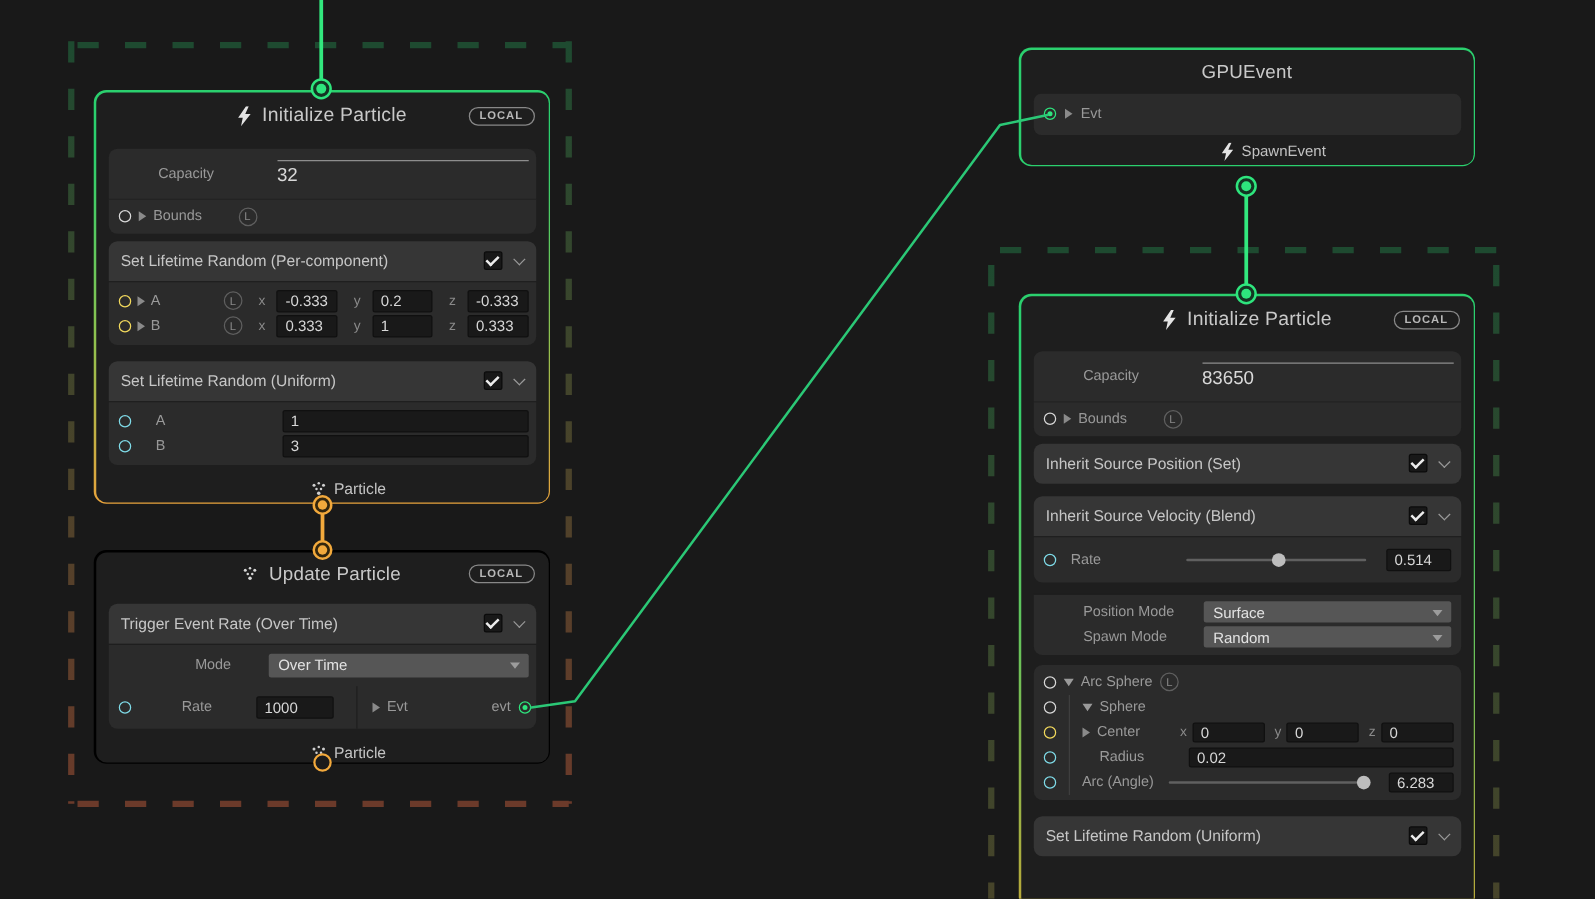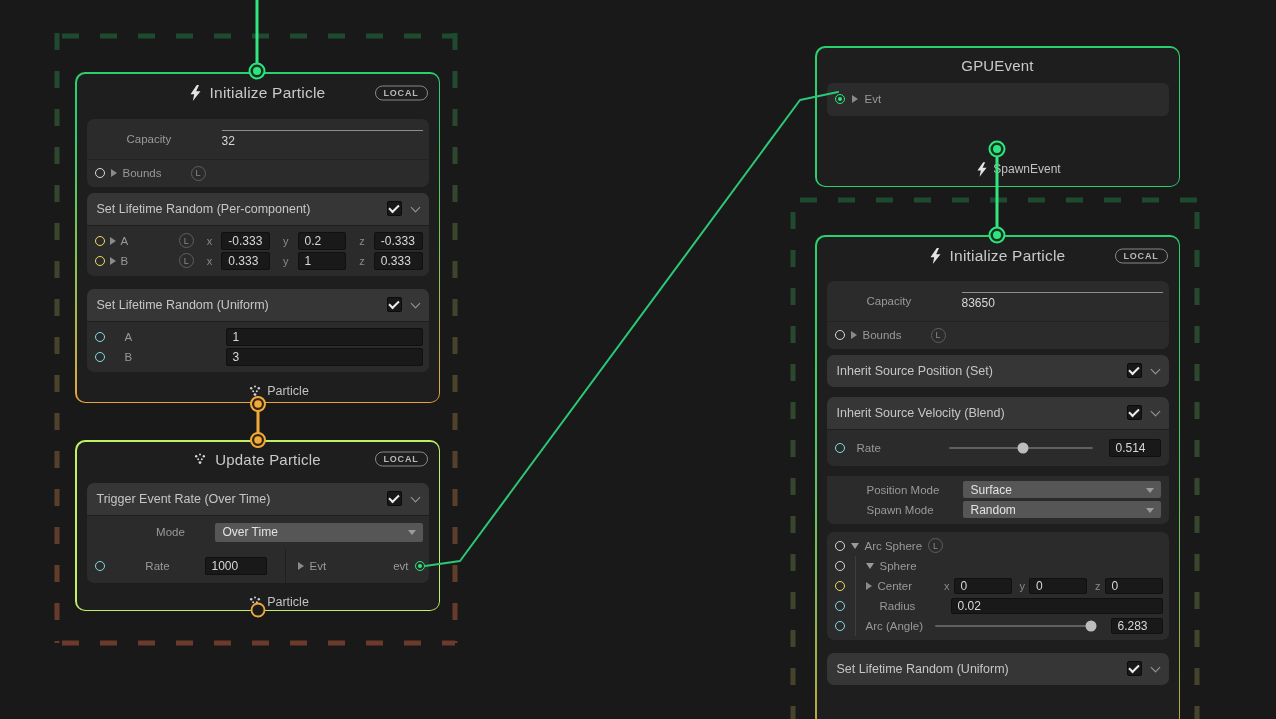--- a/index.html
+++ b/index.html
@@ -9,21 +9,21 @@
     font-family:"Liberation Sans","DejaVu Sans",sans-serif;
     color:#cfcfcf; position:relative;
   }
   svg.layer { position:absolute; left:0; top:0; pointer-events:none; }
   #bg-layer { z-index:1; }
   #edge-layer { z-index:5; }
 
   
   .node { position:absolute; z-index:3; border-radius:10px; padding:1.5px; }
   .node-border-green { background:#2bd06e; }
-  .node-border-orange { background:#bef264; }
+  .node-border-orange { background:#000000; }
   .node-border-green-orange { background:linear-gradient(to bottom,#2bd06e 15%,#8fc24f 60%,#e8a33c 100%); }
   .node-border-green-olive { background:linear-gradient(to bottom,#2bd06e 10%,#63c45c 55%,#baa839 100%); }
   .node-inner {
     width:100%; height:100%; background:#1e1e1e; border-radius:8.5px;
     display:flex; flex-direction:column; overflow:hidden;
   }
   .node-title {
     position:relative; height:38px; flex:none;
     display:flex; align-items:center; justify-content:center; gap:9px;
     color:#c9c9c9; font-size:15.5px; letter-spacing:.2px;
@@ -73,21 +73,21 @@
     width:15px; height:15px; background:#181818; border:1px solid #0b0b0b; border-radius:2px;
     display:flex; align-items:center; justify-content:center; flex:none; margin-left:auto;
   }
   .checkbox::after { content:""; width:8px; height:4px; border-left:2px solid #ececec; border-bottom:2px solid #ececec;
     transform:rotate(-45deg) translate(1px,-1px); }
   .chevron { width:7px; height:7px; border-right:1.6px solid #9a9a9a; border-bottom:1.6px solid #9a9a9a;
     transform:rotate(45deg); margin-left:10px; margin-top:-3px; flex:none; }
 
   .field { background:#191919; border:1px solid #101010; border-radius:2px; color:#d8d8d8;
     font-size:12px; height:18px; display:flex; align-items:center; padding:0 6px; }
-  .cap-line { border-top:1px solid #8d8d8d; padding-top:3px; color:#d8d8d8; font-size:12px; }
+  .cap-line { border-top:1px solid #8d8d8d; padding-top:3px; color:#d8d8d8; font-size:15px; }
 
   .dropdown { background:#565656; border-radius:2px; height:19px; display:flex; align-items:center;
     padding:0 8px; color:#e3e3e3; font-size:12px; position:relative; }
   .dd-arrow { position:absolute; right:7px; top:50%; margin-top:-2px; width:0; height:0;
     border-top:5px solid #9c9c9c; border-left:4.5px solid transparent; border-right:4.5px solid transparent; }
 
   .slider { position:relative; height:2px; background:#606060; border-radius:1px; flex:1; margin:0 10px 0 6px; }
   .handle { position:absolute; top:50%; width:11px; height:11px; background:#bdbdbd; border-radius:50%;
     transform:translate(-50%,-50%); }
   .slide-val { width:52px; flex:none; justify-content:flex-start; }
@@ -258,21 +258,21 @@
           <circle cx="9.8" cy="3.2" r="1.2"></circle>
         <circle cx="4.2" cy="6.2" r="1"></circle>
           <circle cx="7.8" cy="6.2" r="1"></circle>
           <circle cx="6" cy="9.6" r="1.4"></circle>
       </svg>
       <span>Particle</span>
     </div>
   </div>
 </div>
 
-<div class="node node-border-green" style="left:815px;top:46px;width:365px;height:141px;">
+<div class="node node-border-green" style="left:815px;top:38px;width:365px;height:95px;">
   <div class="node-inner">
     <div class="node-title small">
       <span>GPUEvent</span>
     </div>
     <div class="rowgroup" style="border-radius:6px;">
       <div class="row" style="height:33px;padding:0 8px;gap:7px;">
         <span class="p green-conn"></span>
         <span class="tri-right"></span>
         <span class="lbl">Evt</span>
       </div>

